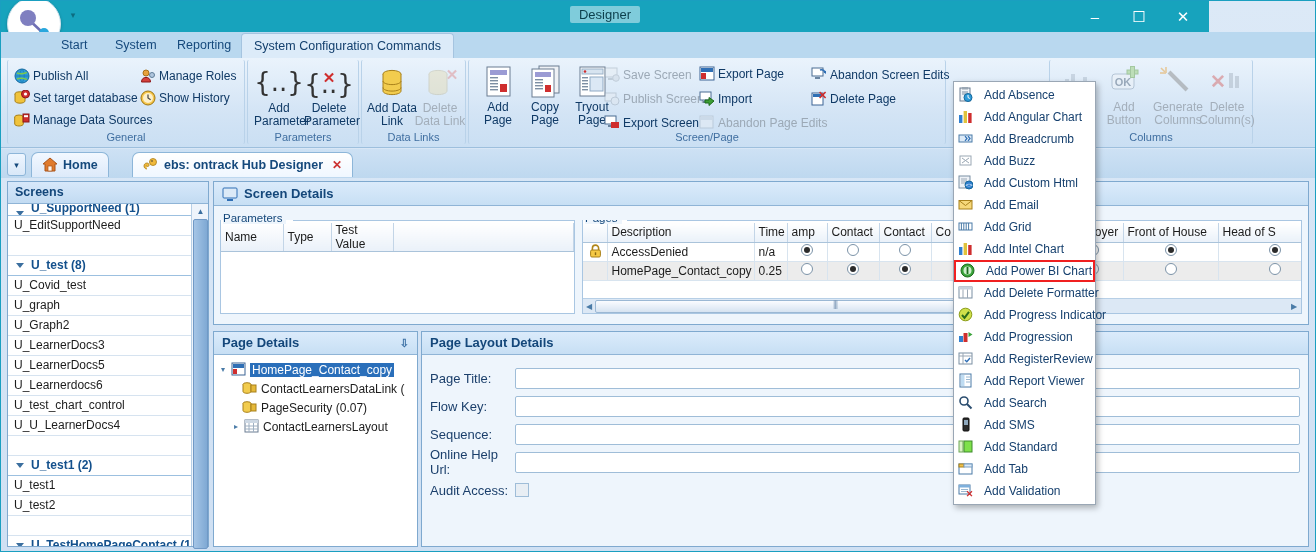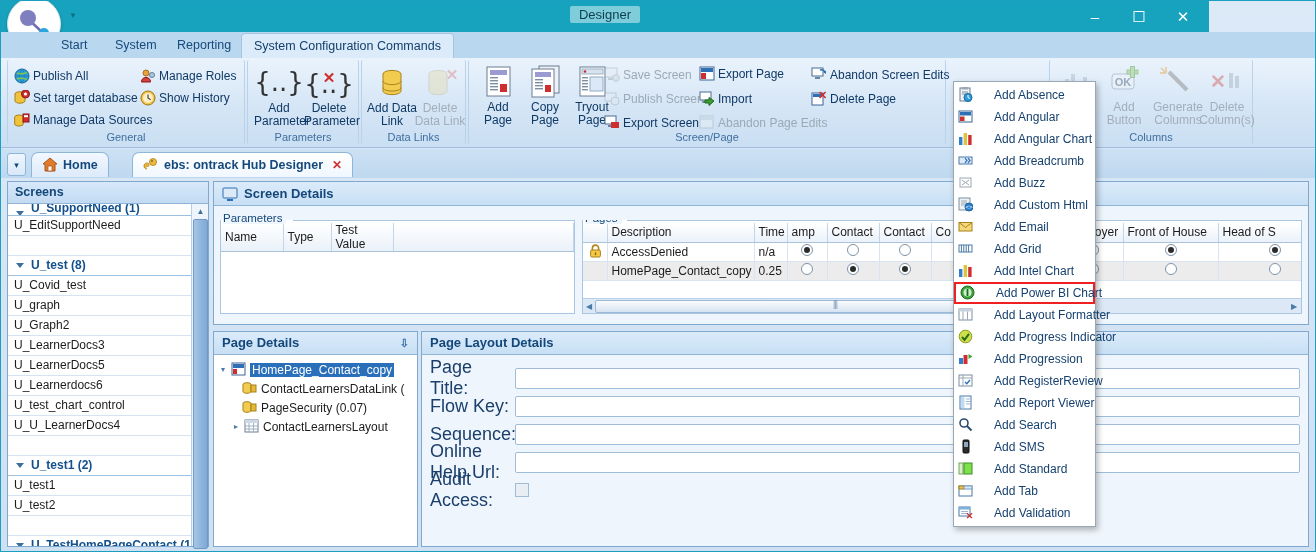--- a/index.html
+++ b/index.html
@@ -262,39 +262,39 @@
     width:10px; text-align:center; color:#4a7ba7; font-size:8px; flex:0 0 10px;
   }
 
   
   .pl-panel {
     position:absolute; left:420px; top:330px; right:6px; height:216px;
     border:1px solid #7fa9cf; background:#eef5fc;
   }
   .pl-body { position:relative; padding:9px 8px 0 8px; }
   .frow { display:flex; align-items:center; height:28px; }
-  .flabel { width:85px; font-size:18px; color:#1b3f6b; }
+  .flabel { width:85px; font-size:13px; color:#1b3f6b; }
   .finput {
     flex:1; height:21px; background:#ffffff;
     border:1px solid #9fbdd8; border-radius:2px;
   }
   .fcheck {
     width:14px;height:14px; background:#e8eef4;
     border:1px solid #9fbdd8;
   }
 
   
   .menu {
     position:absolute; left:952px; top:80px; width:143px;
     background:#ffffff; border:1px solid #9aa7b5;
     box-shadow:2px 3px 6px rgba(0,0,0,.28);
     padding:2px 0; z-index:50;
   }
   .mitem {
-    height:22px; display:flex; align-items:center; gap:20px;
+    height:22px; display:flex; align-items:center; gap:10px;
     padding-left:4px; font-size:12px; color:#16406e; white-space:nowrap;
   }
   .mitem.highlight {
     border:2px solid #f02020; height:22px; margin:0 0;
   }
   .mic { width:16px; height:16px; flex:0 0 16px; position:relative; }
 </style>
 </head>
 <body>
 
@@ -890,30 +890,20 @@
               <line x1="4" y1="5" x2="10" y2="5"></line>
               <line x1="4" y1="7" x2="10" y2="7"></line>
             </g>
             <circle cx="10" cy="10.5" r="4" fill="#2f9bd8" stroke="#14679c"></circle>
             <path d="M10 8v2.5l1.8 1" stroke="#fff" fill="none"></path>
           </svg>
       </span>
       <span>Add Absence</span>
     </div>
 
-    <div class="mitem">
-      <span class="mic">
-        <svg width="15" height="15" viewBox="0 0 15 15">
-            <rect x="1" y="2" width="13" height="11" fill="#fff" stroke="#3d6595"></rect>
-            <rect x="2" y="3" width="11" height="3.5" fill="#2f6fb5"></rect>
-            <rect x="2" y="7.5" width="4.5" height="4.5" fill="#cf2e2e"></rect>
-          </svg>
-      </span>
-      <span>Add Angular</span>
-    </div>
 
     <div class="mitem">
       <span class="mic">
         <svg width="15" height="15" viewBox="0 0 15 15">
             <rect x="1" y="6" width="3.4" height="8" fill="#2f7fd0"></rect>
             <rect x="5.6" y="2" width="3.4" height="12" fill="#e0c33c"></rect>
             <rect x="10.2" y="4" width="3.4" height="10" fill="#cf2e2e"></rect>
           </svg>
       </span>
       <span>Add Angular Chart</span>
@@ -1006,21 +996,21 @@
       <span class="mic">
         <svg width="15" height="15" viewBox="0 0 15 15">
             <rect x="1" y="2" width="13" height="11" fill="#fff" stroke="#7b8fa3"></rect>
             <rect x="1" y="2" width="13" height="2.5" fill="#c7d2de"></rect>
             <g stroke="#9aa7b4">
               <line x1="5" y1="4.5" x2="5" y2="13"></line>
               <line x1="9.5" y1="4.5" x2="9.5" y2="13"></line>
             </g>
           </svg>
       </span>
-      <span>Add Layout Formatter</span>
+      <span>Add Delete Formatter</span>
     </div>
 
     <div class="mitem">
       <span class="mic">
         <svg width="15" height="15" viewBox="0 0 15 15">
             <circle cx="7.5" cy="7.5" r="6.3" fill="#cfe04a" stroke="#8a9b17"></circle>
             <path d="M4 8l2.5 2.8L11 4.8" fill="none" stroke="#2b6b1c" stroke-width="2"></path>
           </svg>
       </span>
       <span>Add Progress Indicator</span>

